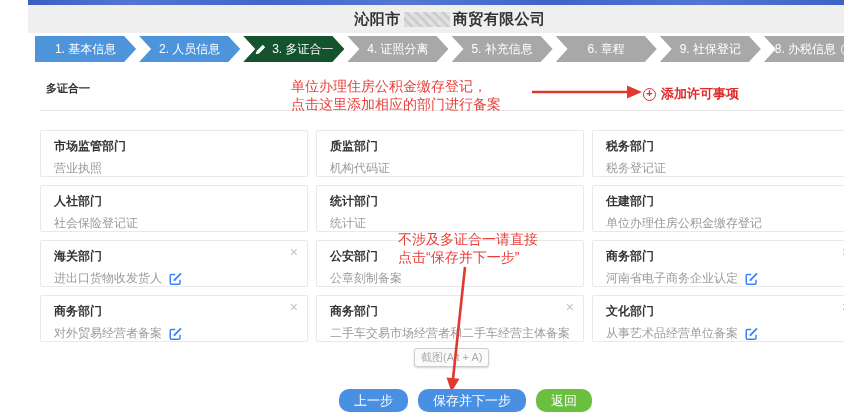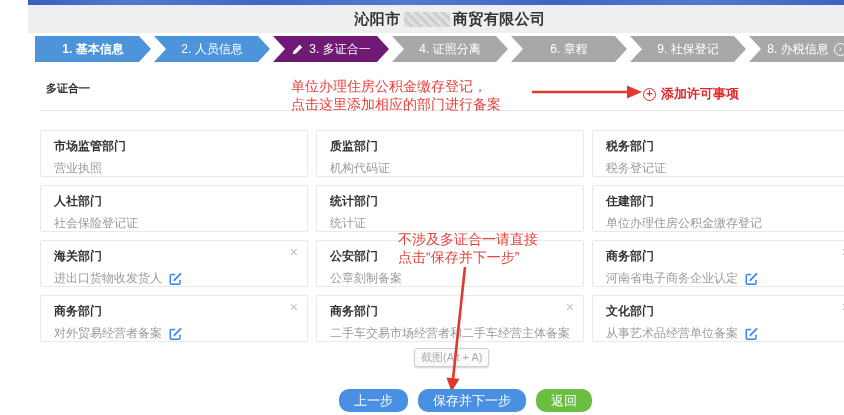--- a/index.html
+++ b/index.html
@@ -16,24 +16,24 @@
   .app-title { font-size:15px; font-weight:bold; color:#333; letter-spacing:.5px; display:flex; align-items:center; gap:3px; }
   .censor { display:inline-block; width:46px; height:15px; border-radius:1px;
     background-image:linear-gradient(45deg,#cdcdcd 25%,#dedede 25% 50%,#cdcdcd 50% 75%,#e4e4e4 75%);
     background-size:9px 9px; filter:blur(.7px); }
 
   
   .wizard { position:absolute; top:36px; left:0; width:844px; height:26px; display:flex; gap:3px; padding:0 7px; }
   .step { flex:1; display:flex; align-items:center; justify-content:center; gap:5px;
     color:#fff; font-size:12px; white-space:nowrap; background:#a9a8a8;
     clip-path:polygon(0 0, calc(100% - 12px) 0, 100% 50%, calc(100% - 12px) 100%, 0 100%, 12px 50%); }
-  .step.first { clip-path:polygon(0 0, calc(100% - 12px) 0, 100% 50%, calc(100% - 12px) 100%, 0 100%);font-weight:bold; }
+  .step.first { clip-path:polygon(0 0, calc(100% - 12px) 0, 100% 50%, calc(100% - 12px) 100%, 0 100%); }
   .step.last  { clip-path:polygon(0 0, 100% 0, 100% 100%, 0 100%, 12px 50%); }
   .step.done { background:#4d94db; }
-  .step.active { background:#701a75; }
+  .step.active { background:#14532d; }
   .pencil-ic { width:13px; height:13px; flex:0 0 auto; }
   .chev-circle { width:13px; height:13px; border:1px solid #fff; border-radius:50%;
     display:inline-flex; align-items:center; justify-content:center; font-size:9px; line-height:1; color:#fff; }
 
   
   .section-title { position:absolute; left:18px; top:81px; font-size:11px; font-weight:bold; color:#333; z-index:2; }
   .divider { position:absolute; left:12px; top:110px; width:820px; height:1px; background:#e7e7e7; }
 
   .add-link { position:absolute; left:615px; top:85px; display:flex; align-items:center; gap:5px;
     color:#e02a2a; font-size:13px; font-weight:bold; cursor:pointer; z-index:6; }
@@ -102,20 +102,25 @@
       <span>3. 多证合一</span>
 
     </div>
       <div class="step todo">
 
       <span>4. 证照分离</span>
 
     </div>
       <div class="step todo">
 
+      <span>5. 补充信息</span>
+
+    </div>
+      <div class="step todo">
+
       <span>6. 章程</span>
 
     </div>
       <div class="step todo">
 
       <span>9. 社保登记</span>
 
     </div>
       <div class="step todo last">
 

